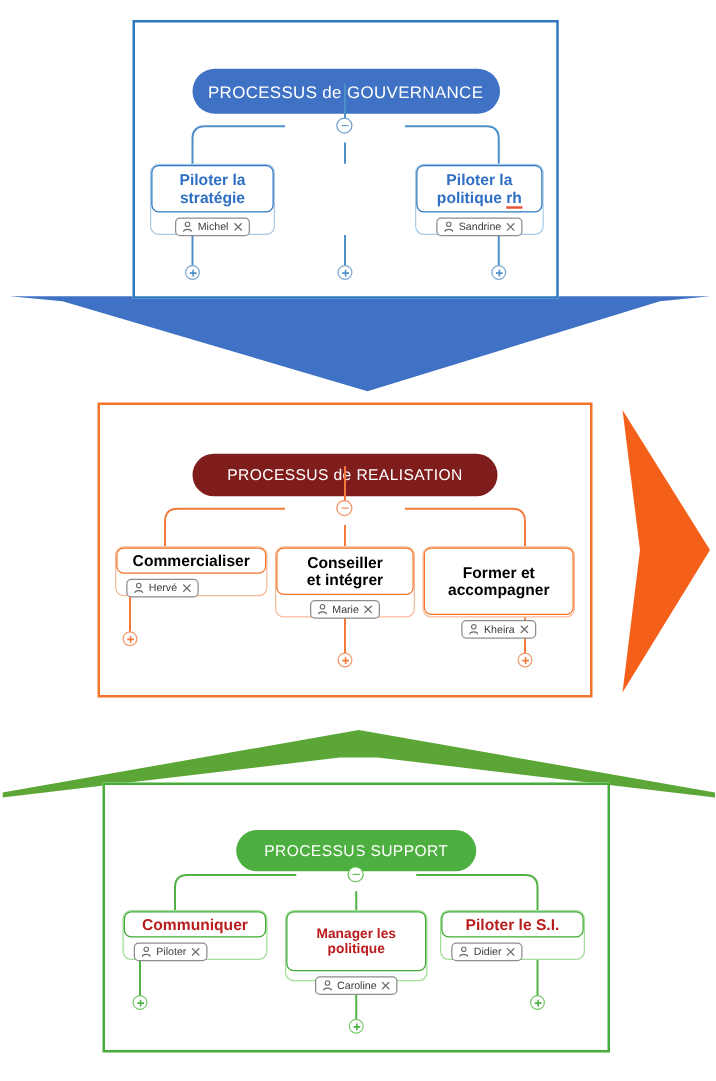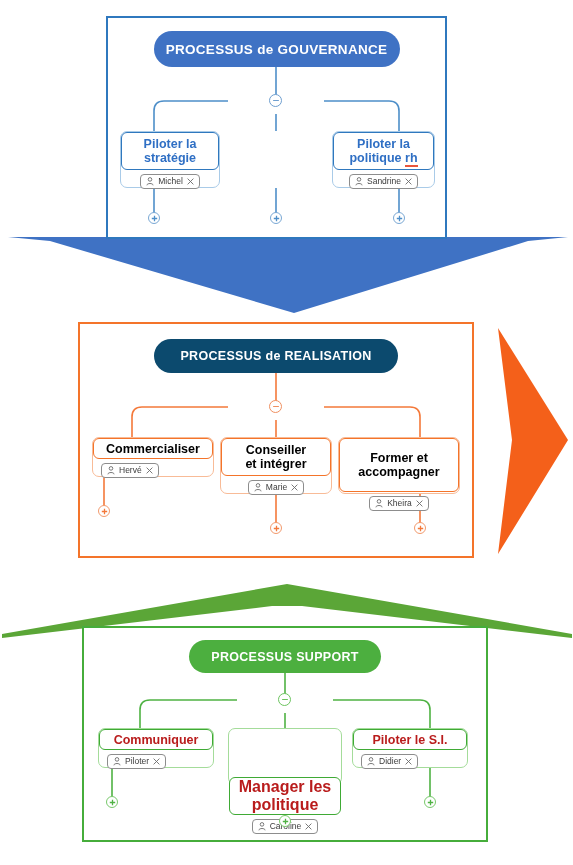--- a/index.html
+++ b/index.html
@@ -10,26 +10,26 @@
 
   
   .section{position:absolute;box-sizing:border-box;background:#fff;}
   .sec-blue  {left:106px; top:16px;  width:341px; height:223px; border:2px solid #2f78be;}
   .sec-orange{left:78px;  top:322px; width:396px; height:236px; border:2px solid #f4742a;}
   .sec-green {left:82px;  top:626px; width:406px; height:216px; border:2px solid #46ad3b;padding-left:47px;}
 
   
   .pill{
     position:absolute;left:50%;transform:translateX(-50%);
-    border-radius:20px;color:#fff;font-weight:bold;
+    border-radius:20px;color:#fff;font-weight:normal;
     display:flex;align-items:center;justify-content:center;
-    letter-spacing:.3px;text-align:center;white-space:nowrap;
+    letter-spacing:.3px;text-align:center;white-space:nowrap;margin-top:24px;
   }
   .pill-blue  {top:13px; width:246px;height:36px;font-size:13.5px;background:#3f72c4;}
-  .pill-orange{top:15px; width:244px;height:34px;font-size:12.5px;background:#0c4a6e;}
+  .pill-orange{top:15px; width:244px;height:34px;font-size:12.5px;background:#7f1d1d;}
   .pill-green {top:12px; width:192px;height:33px;font-size:12.5px;background:#4caf3f;}
 
   
   .wires{position:absolute;left:0;top:0;width:100%;height:100%;overflow:visible;pointer-events:none;}
 
   
   .toggle{
     position:absolute;width:13px;height:13px;border-radius:50%;
     background:#fff;box-sizing:border-box;
     display:flex;align-items:center;justify-content:center;
@@ -305,21 +305,21 @@
           </svg>
         <span class="nm">Piloter</span>
         <svg class="x" width="7" height="7" viewBox="0 0 7 7">
             <path d="M.6,.6 L6.4,6.4 M6.4,.6 L.6,6.4" stroke="#6b6b6b" stroke-width=".9" fill="none"></path>
           </svg>
       </span>
     </div>
   </div>
 
   <div class="card card-green" style="left:144px;top:100px;width:114px;height:57px;">
-    <div class="card-head head-green" style="height:38px;font-size:16px;margin-top:48px;">
+    <div class="card-head head-green" style="height:48px;font-size:11px;">
       <span><span>Manager les</span><br>
       <span>politique</span></span>
     </div>
     <div class="card-body">
       <span class="chip">
         <svg width="8" height="9" viewBox="0 0 8 9">
             <circle cx="4" cy="2.4" r="1.8" fill="none" stroke="#6b6b6b" stroke-width=".9"></circle>
             <path d="M.9,8.3 C.9,5.9 7.1,5.9 7.1,8.3" fill="none" stroke="#6b6b6b" stroke-width=".9"></path>
           </svg>
         <span class="nm">Caroline</span>

